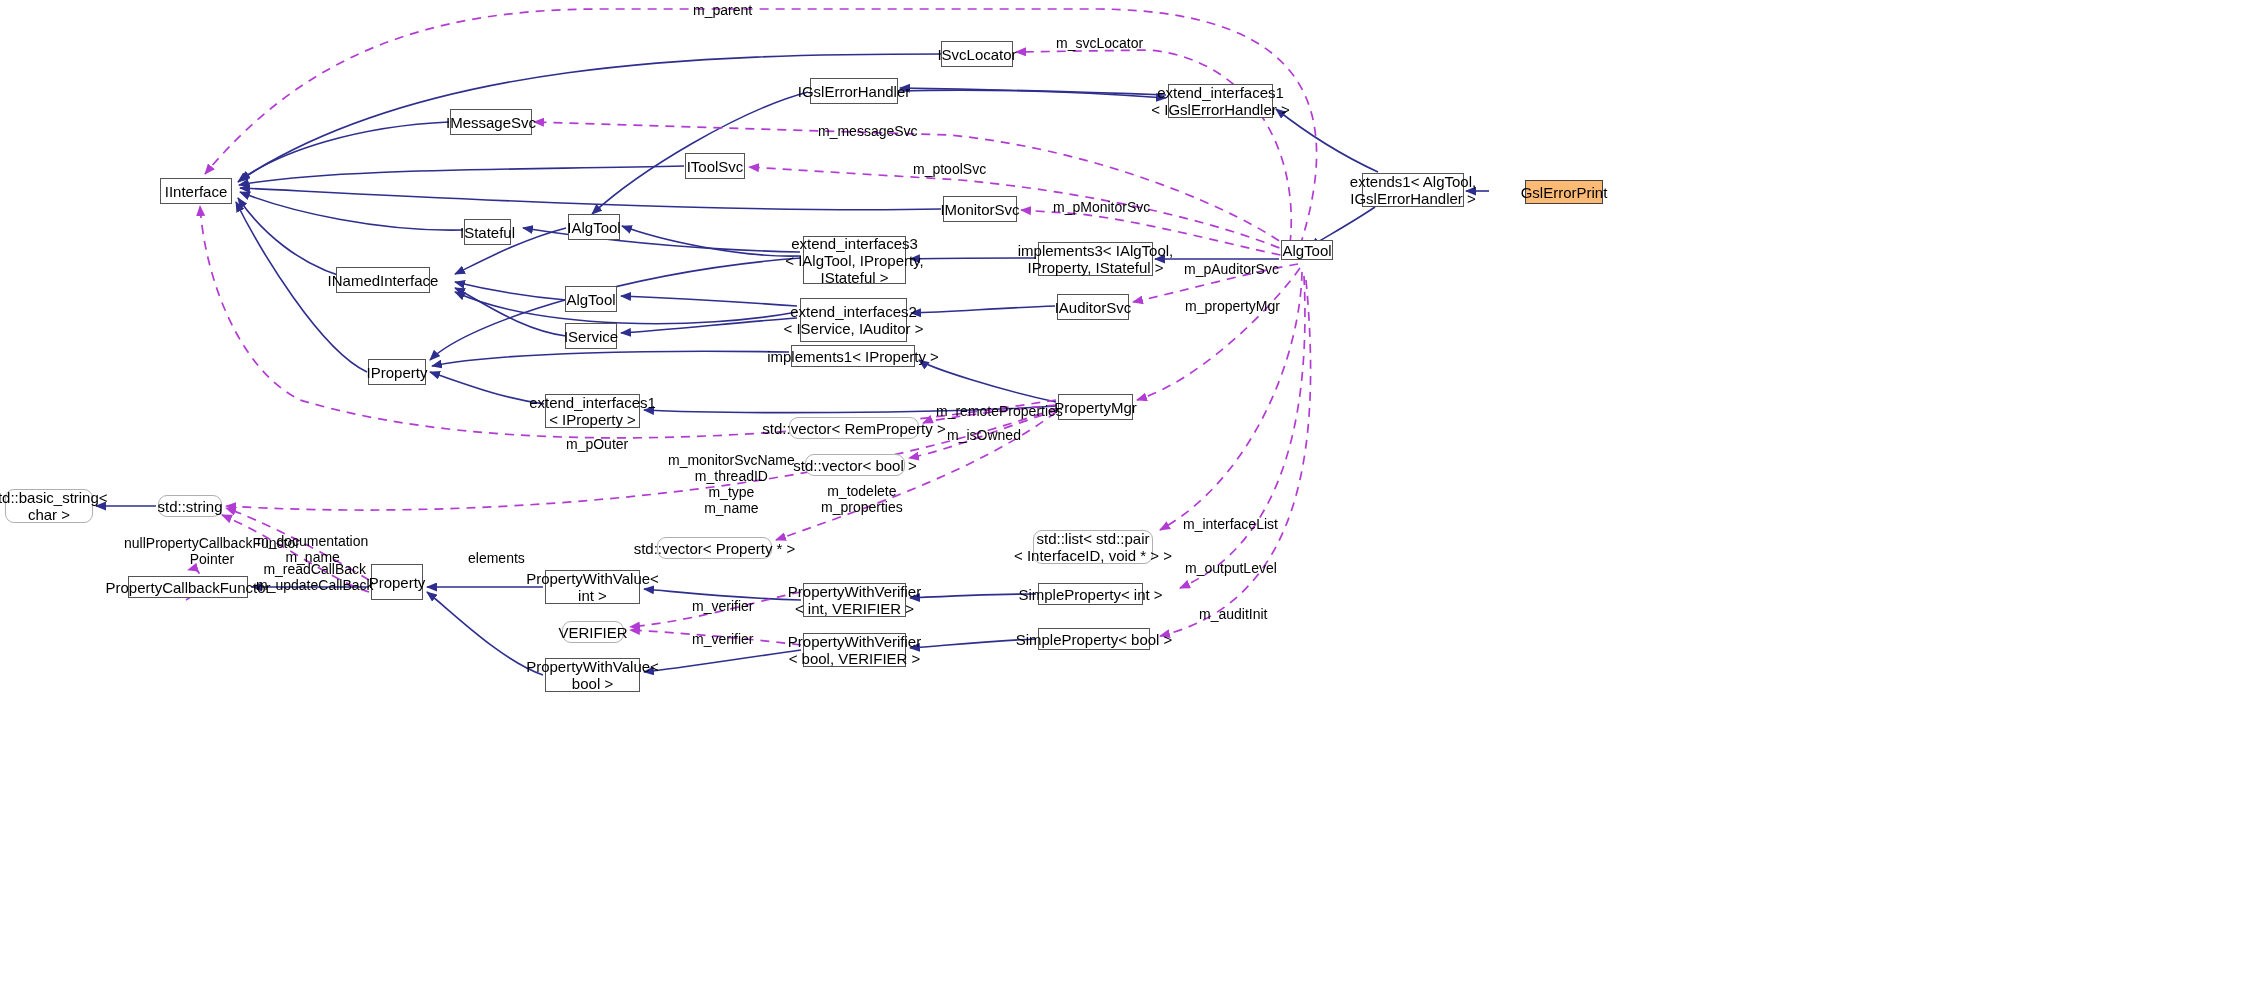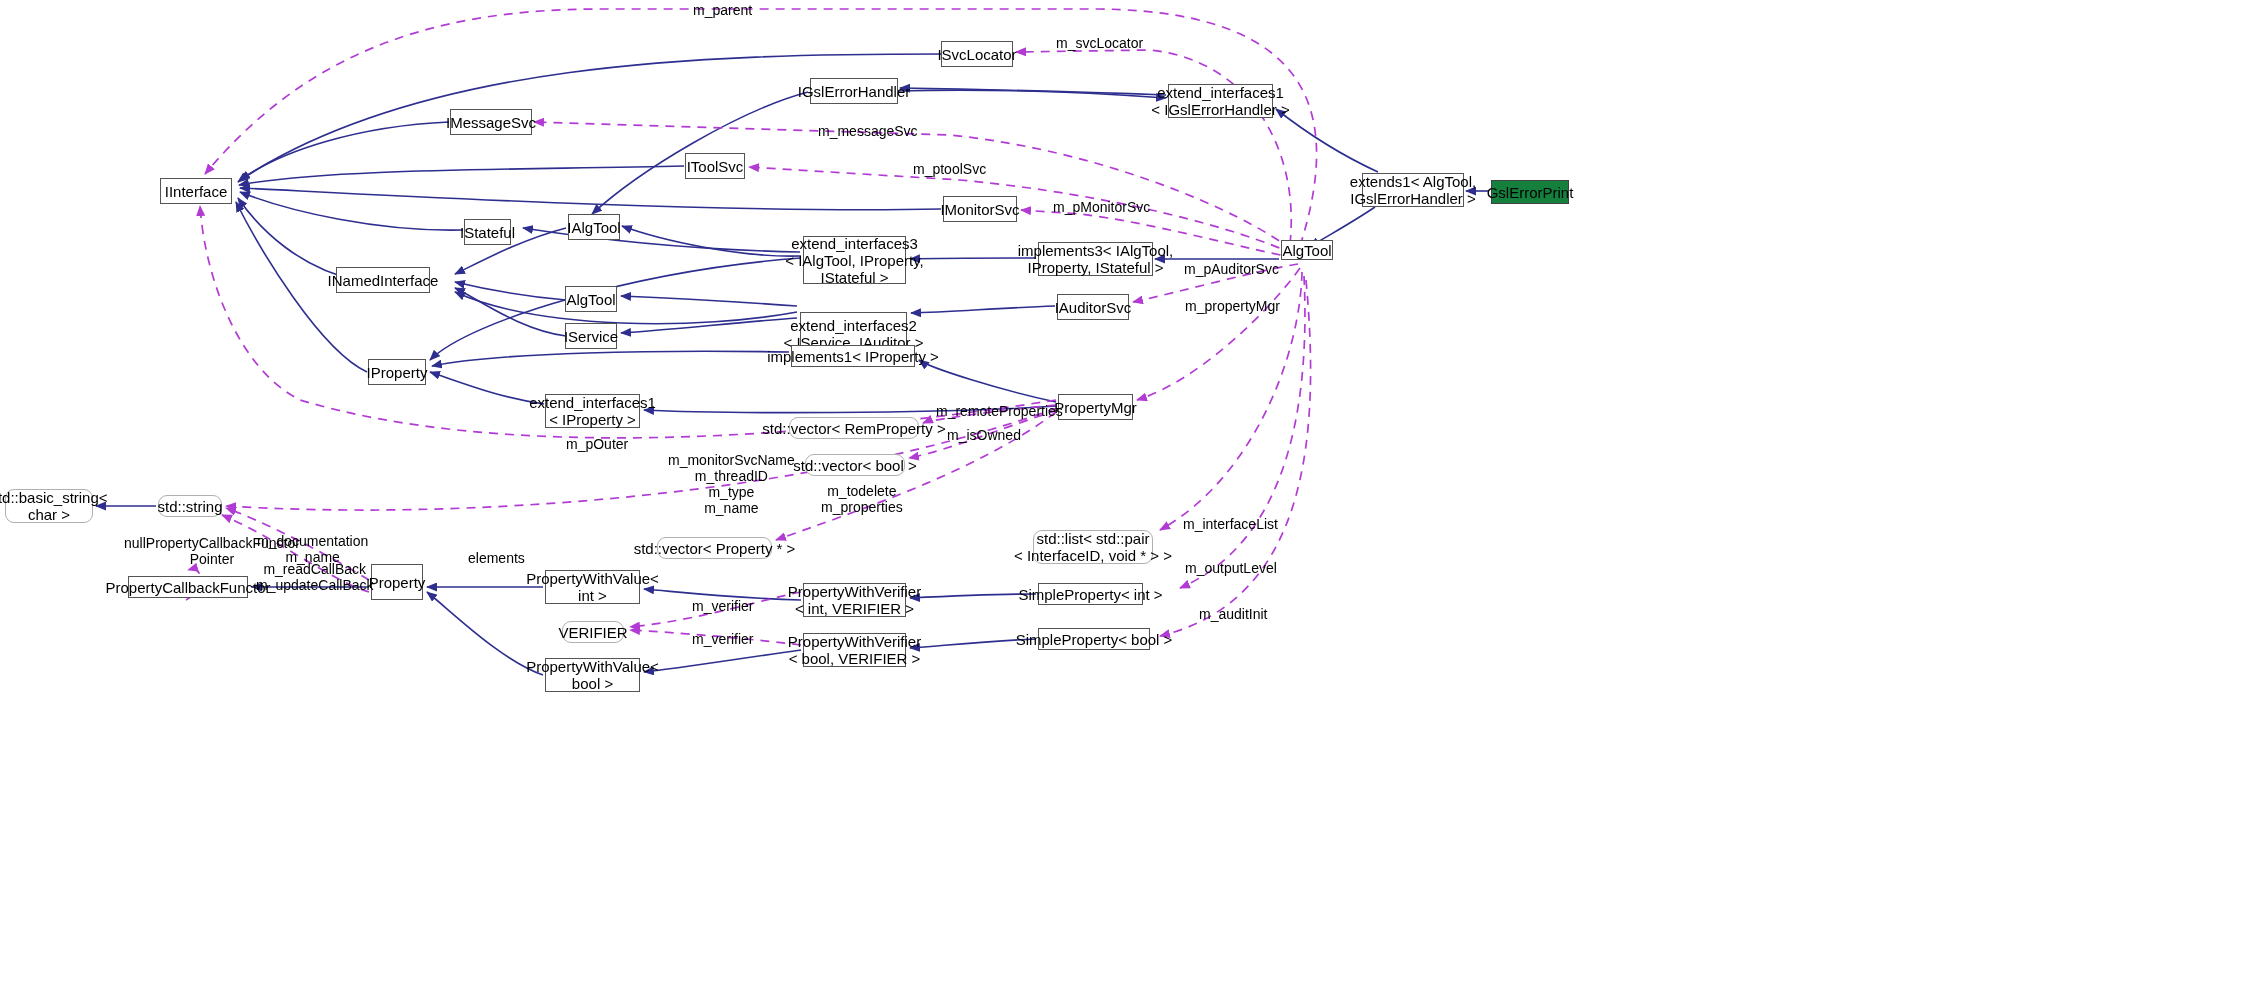--- a/index.html
+++ b/index.html
@@ -33,22 +33,23 @@
     line-height: 17px;
     display: flex;
     align-items: center;
     justify-content: center;
     text-align: center;
     white-space: pre;
     letter-spacing: 0px;
     z-index: 5;
   }
   .node.highlight {
-    background: #15803d;
+    background: #fdba74;
     border-color: #404040;
+    margin-left: 34px;
   }
   .node.softborder {
     border-color: #b0b0b0;
     border-radius: 9px;
   }
   .edgelabel {
     position: absolute;
     font-size: 14px;
     line-height: 16px;
     color: #000000;
@@ -183,21 +184,21 @@
   <div class="node" style="left:943px;top:196px;width:74px;height:26px">IMonitorSvc</div>
   <div class="node" style="left:464px;top:219px;width:47px;height:26px">IStateful</div>
   <div class="node" style="left:568px;top:214px;width:52px;height:26px">IAlgTool</div>
   <div class="node" style="left:336px;top:267px;width:94px;height:26px">INamedInterface</div>
   <div class="node" style="left:565px;top:286px;width:52px;height:26px">AlgTool</div>
   <div class="node" style="left:565px;top:323px;width:52px;height:26px">IService</div>
   <div class="node" style="left:368px;top:359px;width:58px;height:26px">IProperty</div>
   <div class="node" style="left:803px;top:236px;width:103px;height:48px">extend_interfaces3
 &lt; IAlgTool, IProperty,
 IStateful &gt;</div>
-  <div class="node" style="left:800px;top:312px;width:107px;height:44px">extend_interfaces2
+  <div class="node" style="left:800px;top:298px;width:107px;height:44px">extend_interfaces2
 &lt; IService, IAuditor &gt;</div>
   <div class="node" style="left:791px;top:345px;width:124px;height:22px">implements1&lt; IProperty &gt;</div>
   <div class="node" style="left:545px;top:394px;width:95px;height:34px">extend_interfaces1
 &lt; IProperty &gt;</div>
   <div class="node" style="left:1038px;top:242px;width:115px;height:34px">implements3&lt; IAlgTool,
 IProperty, IStateful &gt;</div>
   <div class="node" style="left:1057px;top:294px;width:72px;height:26px">IAuditorSvc</div>
   <div class="node" style="left:1058px;top:394px;width:75px;height:26px">PropertyMgr</div>
   <div class="node" style="left:1168px;top:84px;width:105px;height:34px">extend_interfaces1
 &lt; IGslErrorHandler &gt;</div>

